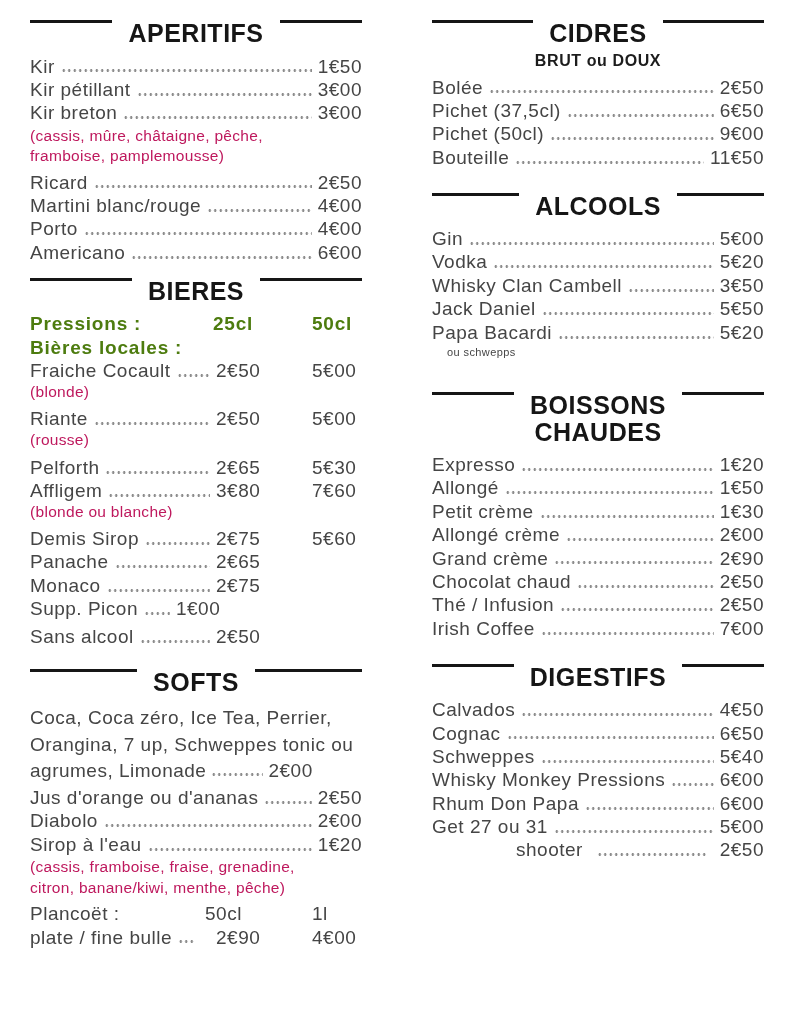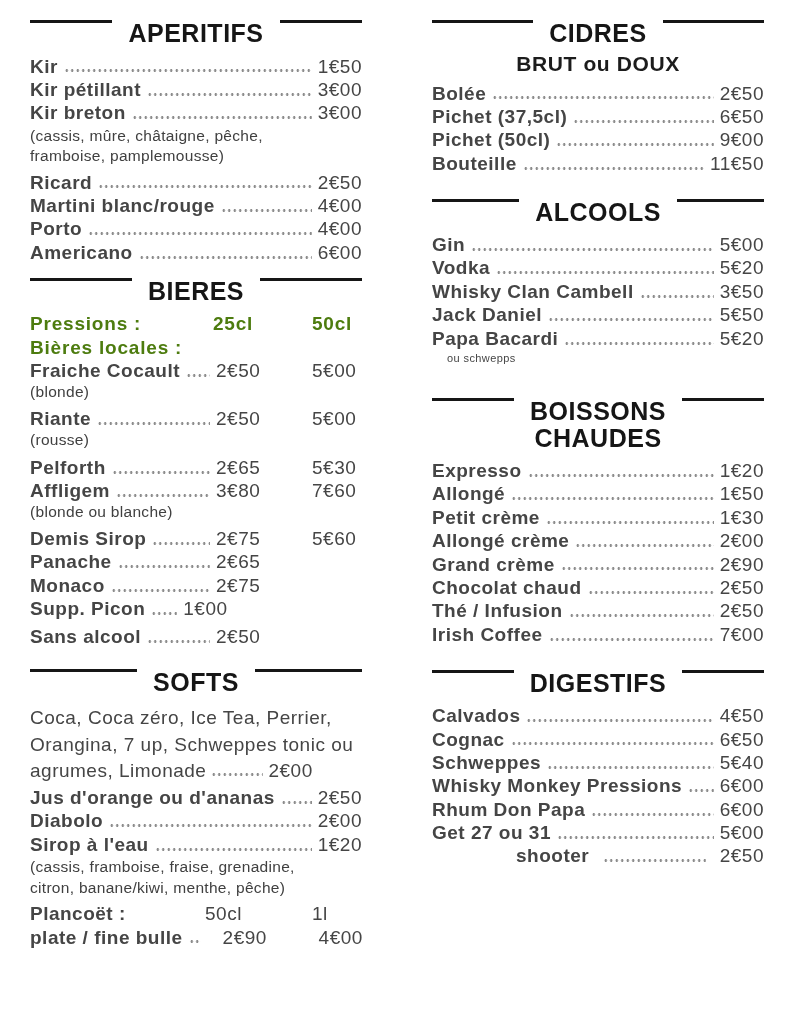--- a/index.html
+++ b/index.html
@@ -14,25 +14,25 @@
   .col { width: 332px; flex: none; }
 
   .sec-header { display: flex; gap: 16px; margin: 6px 0 10px; }
   .hline { flex: 1; height: 3px; background: #161616; }
   .sec-title {
     margin: 0; font-size: 25px; font-weight: bold; color: #161616;
     letter-spacing: 0.5px; text-align: center; white-space: pre-line; line-height: 1.06;
   }
   .subtitle {
     text-align: center; font-weight: bold; color: #1c1c1c;
-    font-size: 21px; letter-spacing: 0.6px; margin: -5px 0 8px;
+    font-size: 16px; letter-spacing: 0.6px; margin: -5px 0 8px;
   }
 
   .row { display: flex; align-items: baseline; margin: 2.5px 0; font-size: 19px; letter-spacing: 0.5px; line-height: 1.1; }
-  .lbl { white-space: nowrap; font-weight: bold; }
+  .lbl { white-space: nowrap; }
   .price { white-space: nowrap; }
   .dots, .dots-fixed {
     align-self: flex-end; height: 5px; margin: 0 6px 4px;
     background-image: radial-gradient(circle, #8c8c8c 1.1px, transparent 1.5px);
     background-size: 5.5px 5px; background-repeat: repeat-x; background-position: left bottom;
   }
   .dots { flex: 1; min-width: 12px; }
   .dots-fixed { width: 26px; flex: none; }
   .dots-inline {
     display: inline-block; width: 52px; height: 5px; margin: 0 5px;
@@ -44,21 +44,21 @@
   .p2 { width: 50px; flex: none; white-space: nowrap; }
   .ch1 { padding-left: 11px; }
   .ch2 { padding-left: 3px; }
   .plh1 { padding-left: 22px; }
   .plh2 { padding-left: 11px; }
   .plp1 { padding-left: 16px; }
 
   .bold { font-weight: bold; color: #4d7c0f; letter-spacing: 0.8px; }
   .sub-row { margin: 1px 0; font-size: 19px; }
 
-  .note { font-size: 15.5px; letter-spacing: 0.3px; line-height: 1.32; margin: -1px 0 6px; color: #404040; }
+  .note { font-size: 15.5px; letter-spacing: 0.3px; line-height: 1.32; margin: -1px 0 6px; color: #be185d; }
   .note-tight { margin: -2px 0 6px; }
   .note-narrow { max-width: 255px; }
   .note-mid { max-width: 305px; }
 
   .combo { margin: 2px 0 3px; font-size: 19px; letter-spacing: 0.5px; line-height: 1.4; }
   .small-row { font-size: 17px; letter-spacing: 0.4px; }
   .subline { font-size: 11px; letter-spacing: 0.4px; margin: 1px 0 4px 15px; }
   .shooter { margin-left: 84px; gap: 8px; }
 
   .mtL { margin-top: 14px; }

